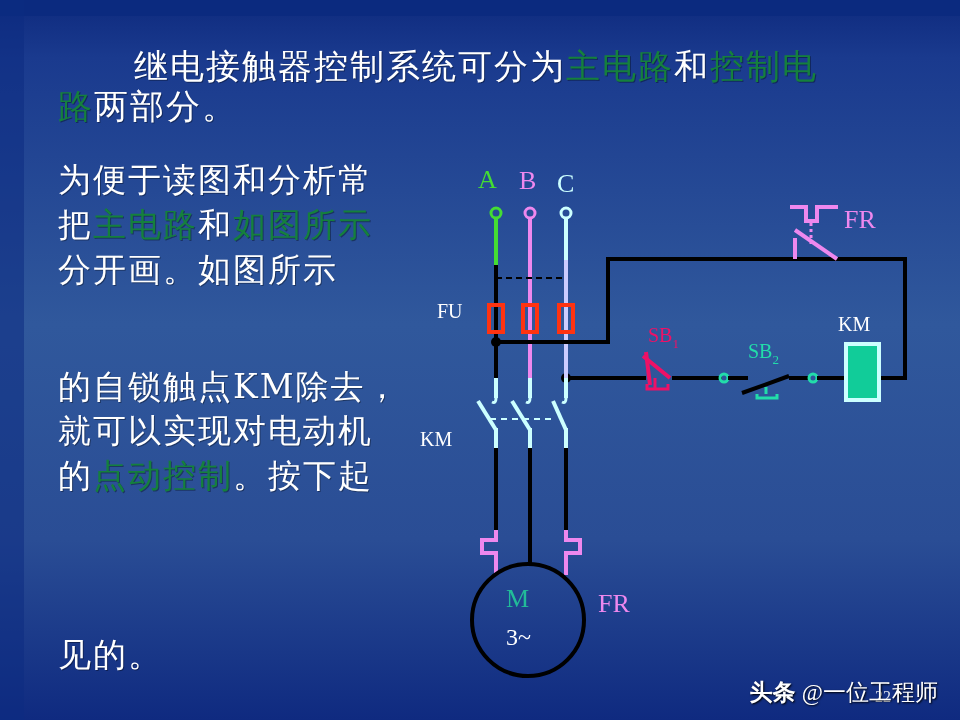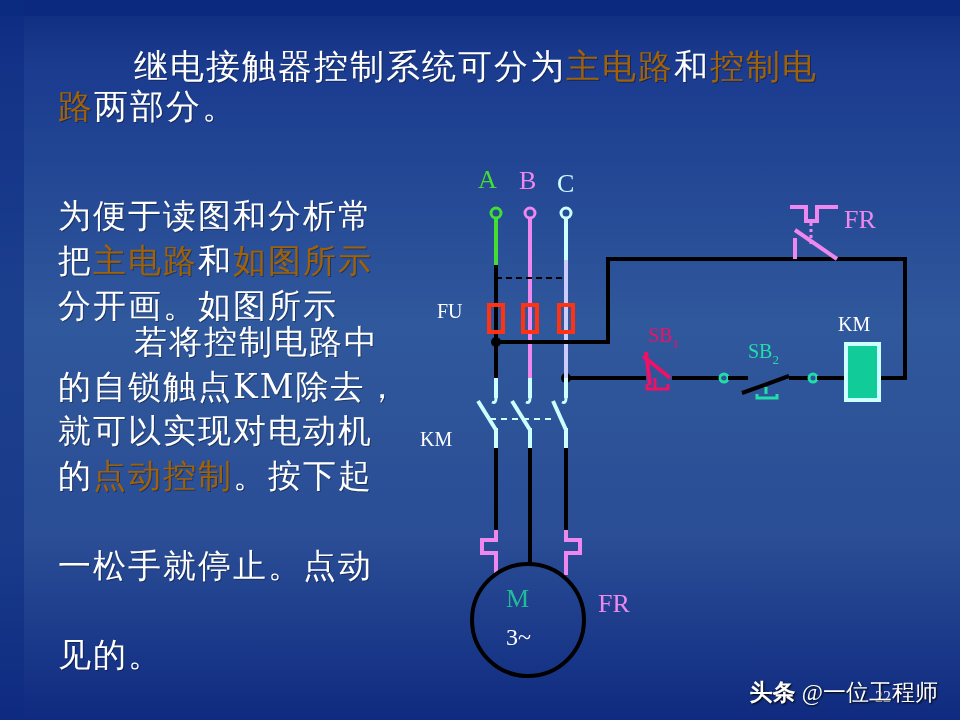--- a/index.html
+++ b/index.html
@@ -5,23 +5,23 @@
     html, body { margin: 0; padding: 0; }
     body {
       width: 960px; height: 720px; overflow: hidden; position: relative;
       background: linear-gradient(180deg, #0e2a7e 0%, #1a3a8e 8%, #30589c 45%, #2a4d95 75%, #0f2a80 100%);
       font-family: "DejaVu Serif", "Liberation Serif", serif;
     }
     .frame-top { position: absolute; left: 0; top: 0; width: 960px; height: 16px; background: #0b2a7f; }
     .frame-left { position: absolute; left: 0; top: 0; width: 24px; height: 720px; background: #0c2b82; opacity: .55; }
     .txt { position: absolute; color: #ffffff; font-size: 34px; line-height: 40px; letter-spacing: 2px;
            text-shadow: 1px 1px 0 rgba(0,0,0,.35); white-space: nowrap; }
-    .hl { color: #a16207; }
+    .hl { color: #15803d; }
     .p1 { left: 58px; top: 46px; }
-    .p2 { left: 58px; top: 157px; line-height: 45px; font-size: 33px; margin-top: 36px; }
+    .p2 { left: 58px; top: 157px; line-height: 45px; font-size: 33px; }
     .p3 { left: 58px; top: 320px; line-height: 44.7px; font-size: 33px; }
     .indent { display: inline-block; width: 76px; }
     svg.diagram { position: absolute; left: 0; top: 0; }
     .lbl { font-family: "Liberation Serif", "DejaVu Serif", serif; }
     .watermark { position: absolute; right: 22px; bottom: 12px; font-family: "Liberation Sans", "DejaVu Sans", sans-serif;
                  font-size: 23px; color: #fff; font-weight: bold; text-shadow: 1px 1px 2px #000; }
     .watermark .handle { font-weight: normal; font-family: Liberation Serif, serif; }
     .pagenum { position: absolute; left: 875px; top: 688px; color: #fff; font-size: 16px; opacity: .85;
                font-family: "Liberation Serif", serif; }
   </style>
@@ -36,26 +36,26 @@
   <span class="hl">路</span><span>两部分。</span>
 </div>
 
 <div class="txt p2">
   <span>为便于读图和分析常</span><br>
   <span>把</span><span class="hl">主电路</span><span>和</span><span class="hl">如图所示</span><br>
   <span>分开画。如图所示</span>
 </div>
 
 <div class="txt p3">
-  <span class="indent"></span><span>若将控制电路中</span><br>
+  <span class="indent"></span><br>
   <span>的自锁触点KM除去，</span><br>
   <span>就可以实现对电动机</span><br>
   <span>的</span><span class="hl">点动控制</span><span>。按下起</span><br>
   <br>
-  <span>一松手就停止。点动</span><br>
+  <br>
   <br>
   <span>见的。</span>
 </div>
 
 <svg class="diagram" width="960" height="720" viewBox="0 0 960 720">
 
   <text class="lbl" x="478" y="188" font-size="26" fill="#44dd33">A</text>
   <text class="lbl" x="519" y="189" font-size="26" fill="#ee88ee">B</text>
   <text class="lbl" x="557" y="192" font-size="26" fill="#ccffff">C</text>
 

